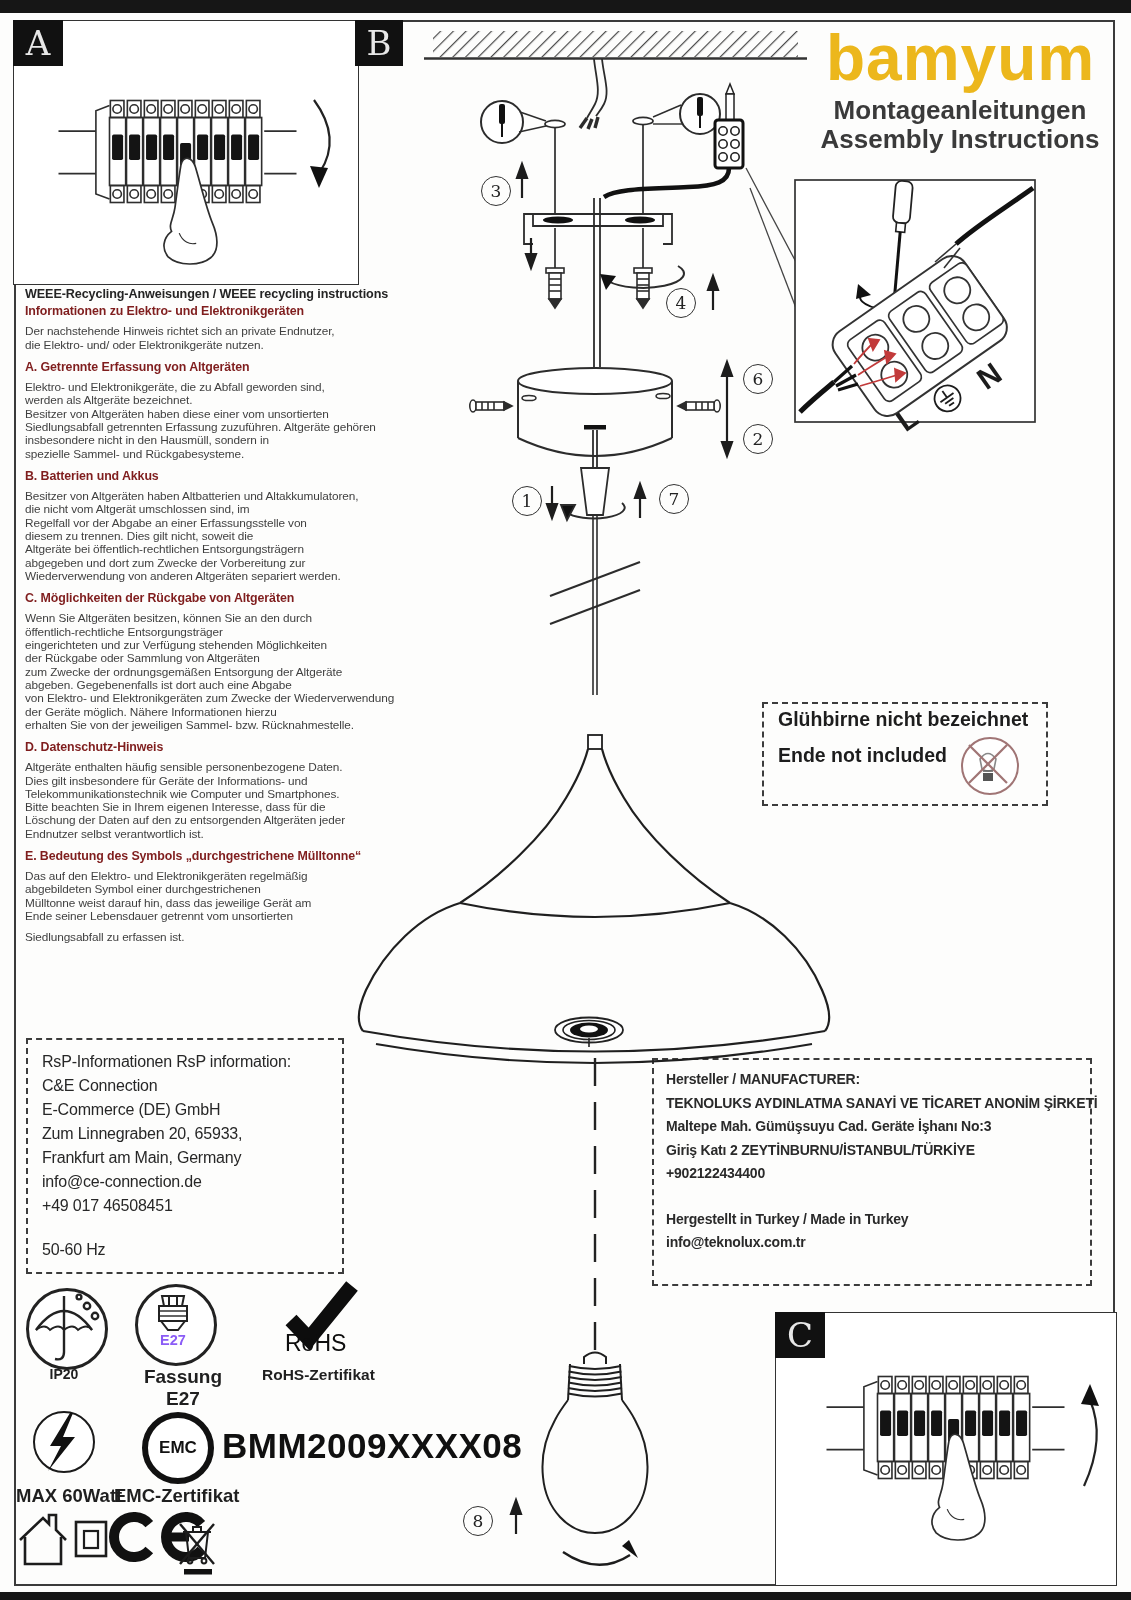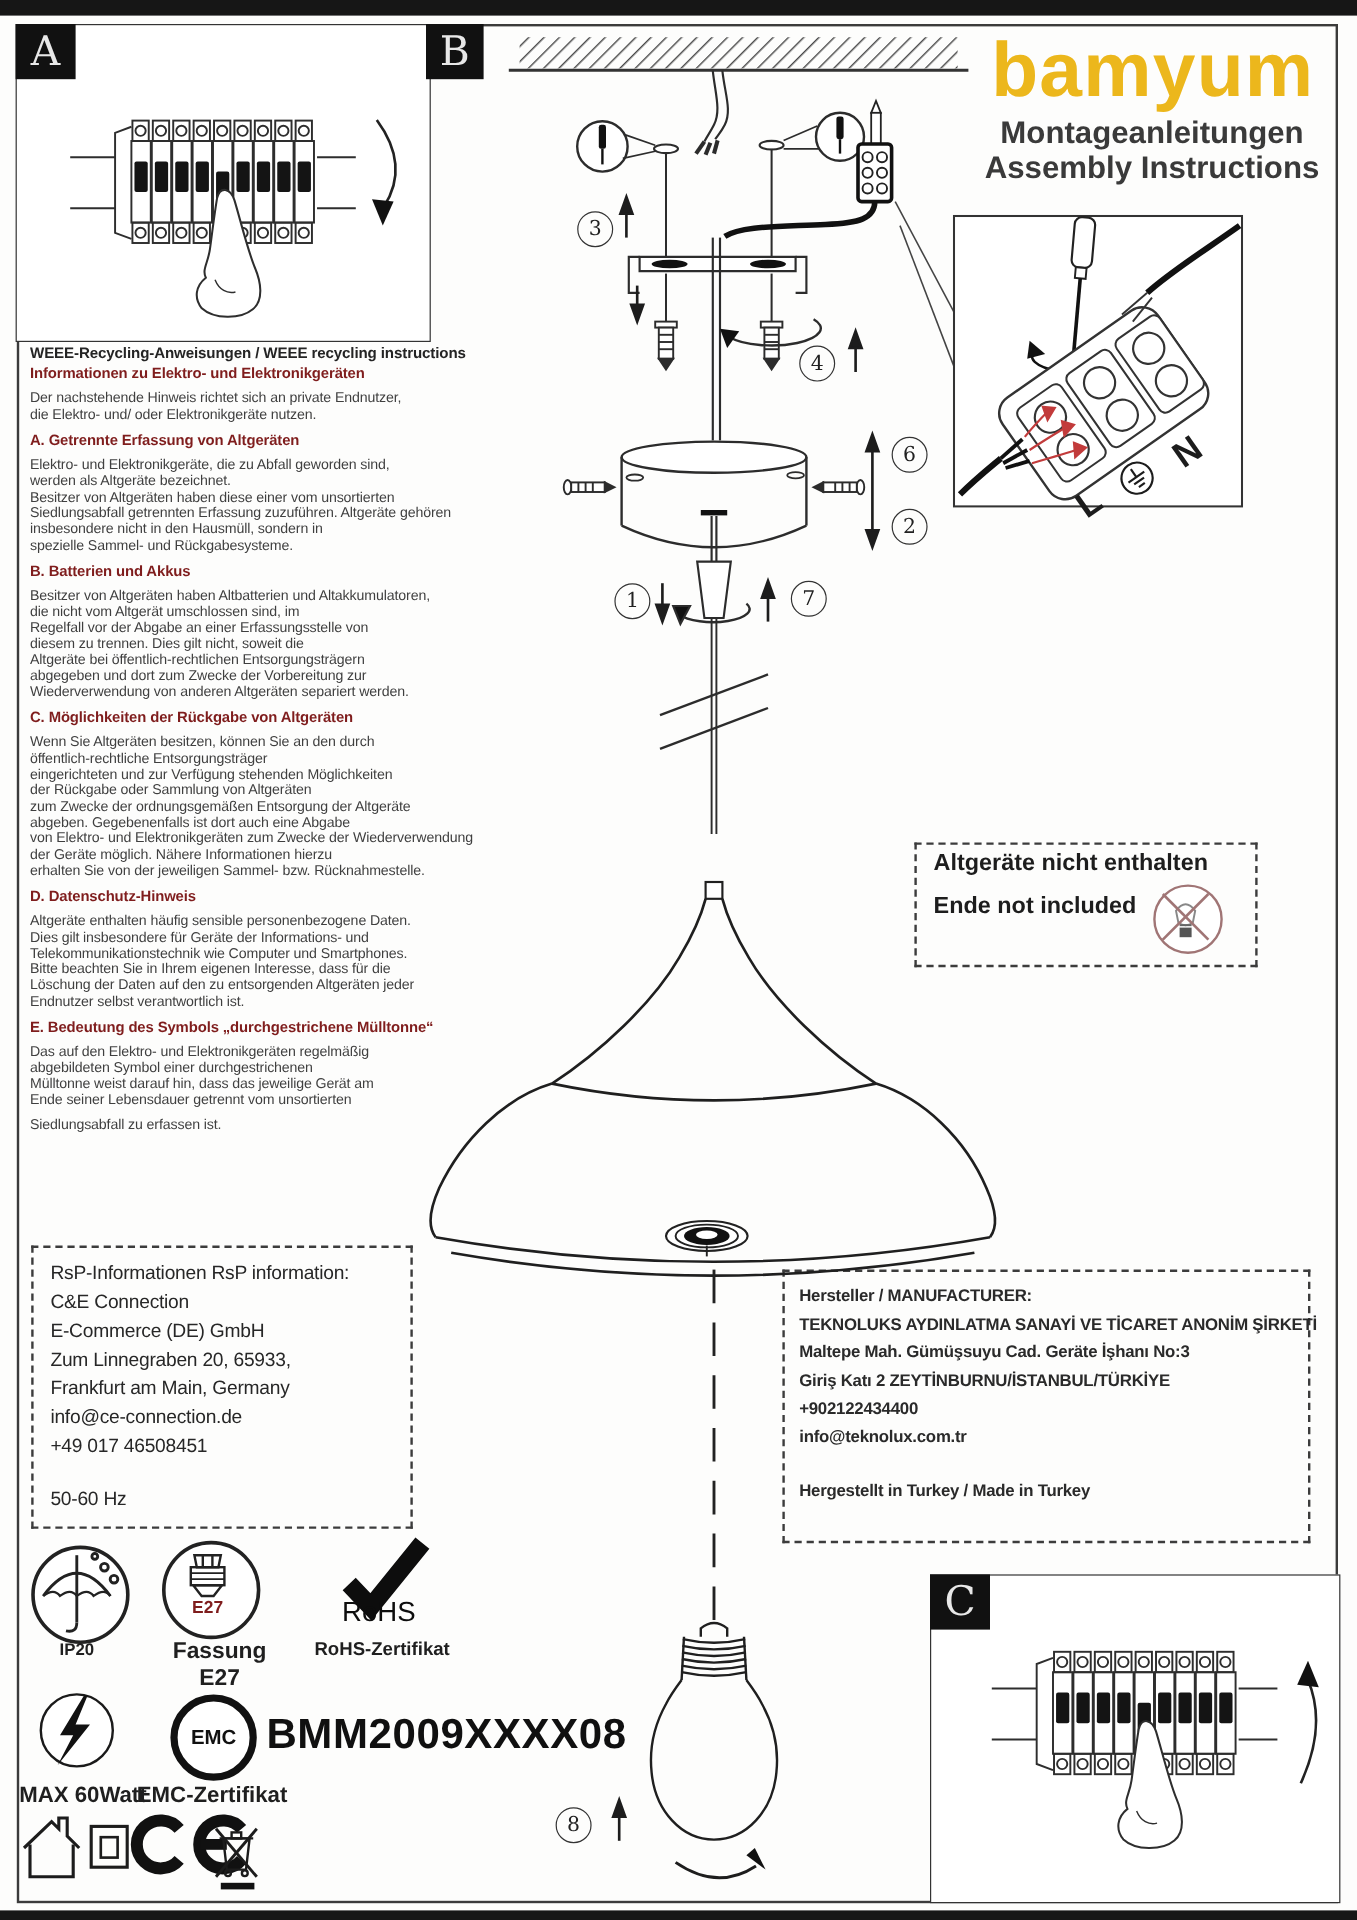--- a/index.html
+++ b/index.html
@@ -97,21 +97,21 @@
 
   <div class="step" style="left:481px;top:176px;">3</div>
   <div class="step" style="left:666px;top:288px;">4</div>
   <div class="step" style="left:743px;top:364px;">6</div>
   <div class="step" style="left:743px;top:424px;">2</div>
   <div class="step" style="left:512px;top:486px;">1</div>
   <div class="step" style="left:659px;top:484px;">7</div>
   <div class="step" style="left:463px;top:1506px;">8</div>
 
   <div class="dashbox" style="left:762px;top:702px;width:282px;height:100px;"></div>
-  <div class="txt" style="left:778px;top:708px;font-size:19.5px;font-weight:700;color:#1d1d1d;">Altgeräte nicht enthalten</div>
+  <div class="txt" style="left:778px;top:708px;font-size:19.5px;font-weight:700;color:#1d1d1d;">Glühbirne nicht bezeichnet</div>
   <div class="txt" style="left:778px;top:744px;font-size:19.5px;font-weight:700;color:#1d1d1d;">Ende not included</div>
   <div class="circleicon" style="left:961px;top:737px;width:54px;height:54px;border:2.5px solid #A07575;"></div>
 
   <div class="dashbox" style="left:26px;top:1038px;width:314px;height:232px;"></div>
   <div class="txt" style="left:42px;top:1050px;">
     <div class="rspline">RsP-Informationen RsP information:</div>
     <div class="rspline">C&amp;E Connection</div>
     <div class="rspline">E-Commerce (DE) GmbH</div>
     <div class="rspline">Zum Linnegraben 20, 65933,</div>
     <div class="rspline">Frankfurt am Main, Germany</div>
@@ -120,29 +120,29 @@
     <div class="rspline" style="margin-top:20px;">50-60 Hz</div>
   </div>
 
   <div class="dashbox" style="left:652px;top:1058px;width:436px;height:224px;"></div>
   <div class="txt" style="left:666px;top:1068px;">
     <div class="manline">Hersteller / MANUFACTURER:</div>
     <div class="manline">TEKNOLUKS AYDINLATMA SANAYİ VE TİCARET ANONİM ŞİRKETİ</div>
     <div class="manline">Maltepe Mah. Gümüşsuyu Cad. Geräte İşhanı No:3</div>
     <div class="manline">Giriş Katı 2 ZEYTİNBURNU/İSTANBUL/TÜRKİYE</div>
     <div class="manline">+902122434400</div>
+    <div class="manline" style="margin-top:22px;">Hergestellt in Turkey / Made in Turkey</div>
     <div class="manline">info@teknolux.com.tr</div>
-    <div class="manline" style="margin-top:22px;">Hergestellt in Turkey / Made in Turkey</div>
   </div>
 
   <div class="circleicon" style="left:26px;top:1288px;width:76px;height:76px;border:3px solid #222;"></div>
   <div class="txt certlabel" style="left:26px;top:1366px;width:76px;text-align:center;font-size:14px;">IP20</div>
 
   <div class="circleicon" style="left:135px;top:1284px;width:76px;height:76px;border:3px solid #222;"></div>
-  <div class="txt" style="left:150px;top:1332px;width:46px;text-align:center;font-size:14.5px;font-weight:700;color:#7f1d1d;">E27</div>
+  <div class="txt" style="left:150px;top:1332px;width:46px;text-align:center;font-size:14.5px;font-weight:700;color:#8b5cf6;">E27</div>
   <div class="txt certlabel" style="left:127px;top:1366px;width:112px;text-align:center;font-size:19px;">Fassung E27</div>
 
   <div class="txt" style="left:285px;top:1330px;font-size:23px;font-weight:400;color:#0d0d0d;">RoHS</div>
   <div class="txt certlabel" style="left:262px;top:1366px;font-size:15.5px;">RoHS-Zertifikat</div>
 
   <div class="circleicon" style="left:33px;top:1411px;width:58px;height:58px;border:2.5px solid #1a1a1a;"></div>
   <div class="txt certlabel" style="left:16px;top:1485px;font-size:18.5px;">MAX 60Watt</div>
 
   <div class="circleicon" style="left:142px;top:1412px;width:60px;height:60px;border:6px solid #111;display:flex;align-items:center;justify-content:center;">
     <span style="font-size:17px;font-weight:800;color:#111;">EMC</span>

